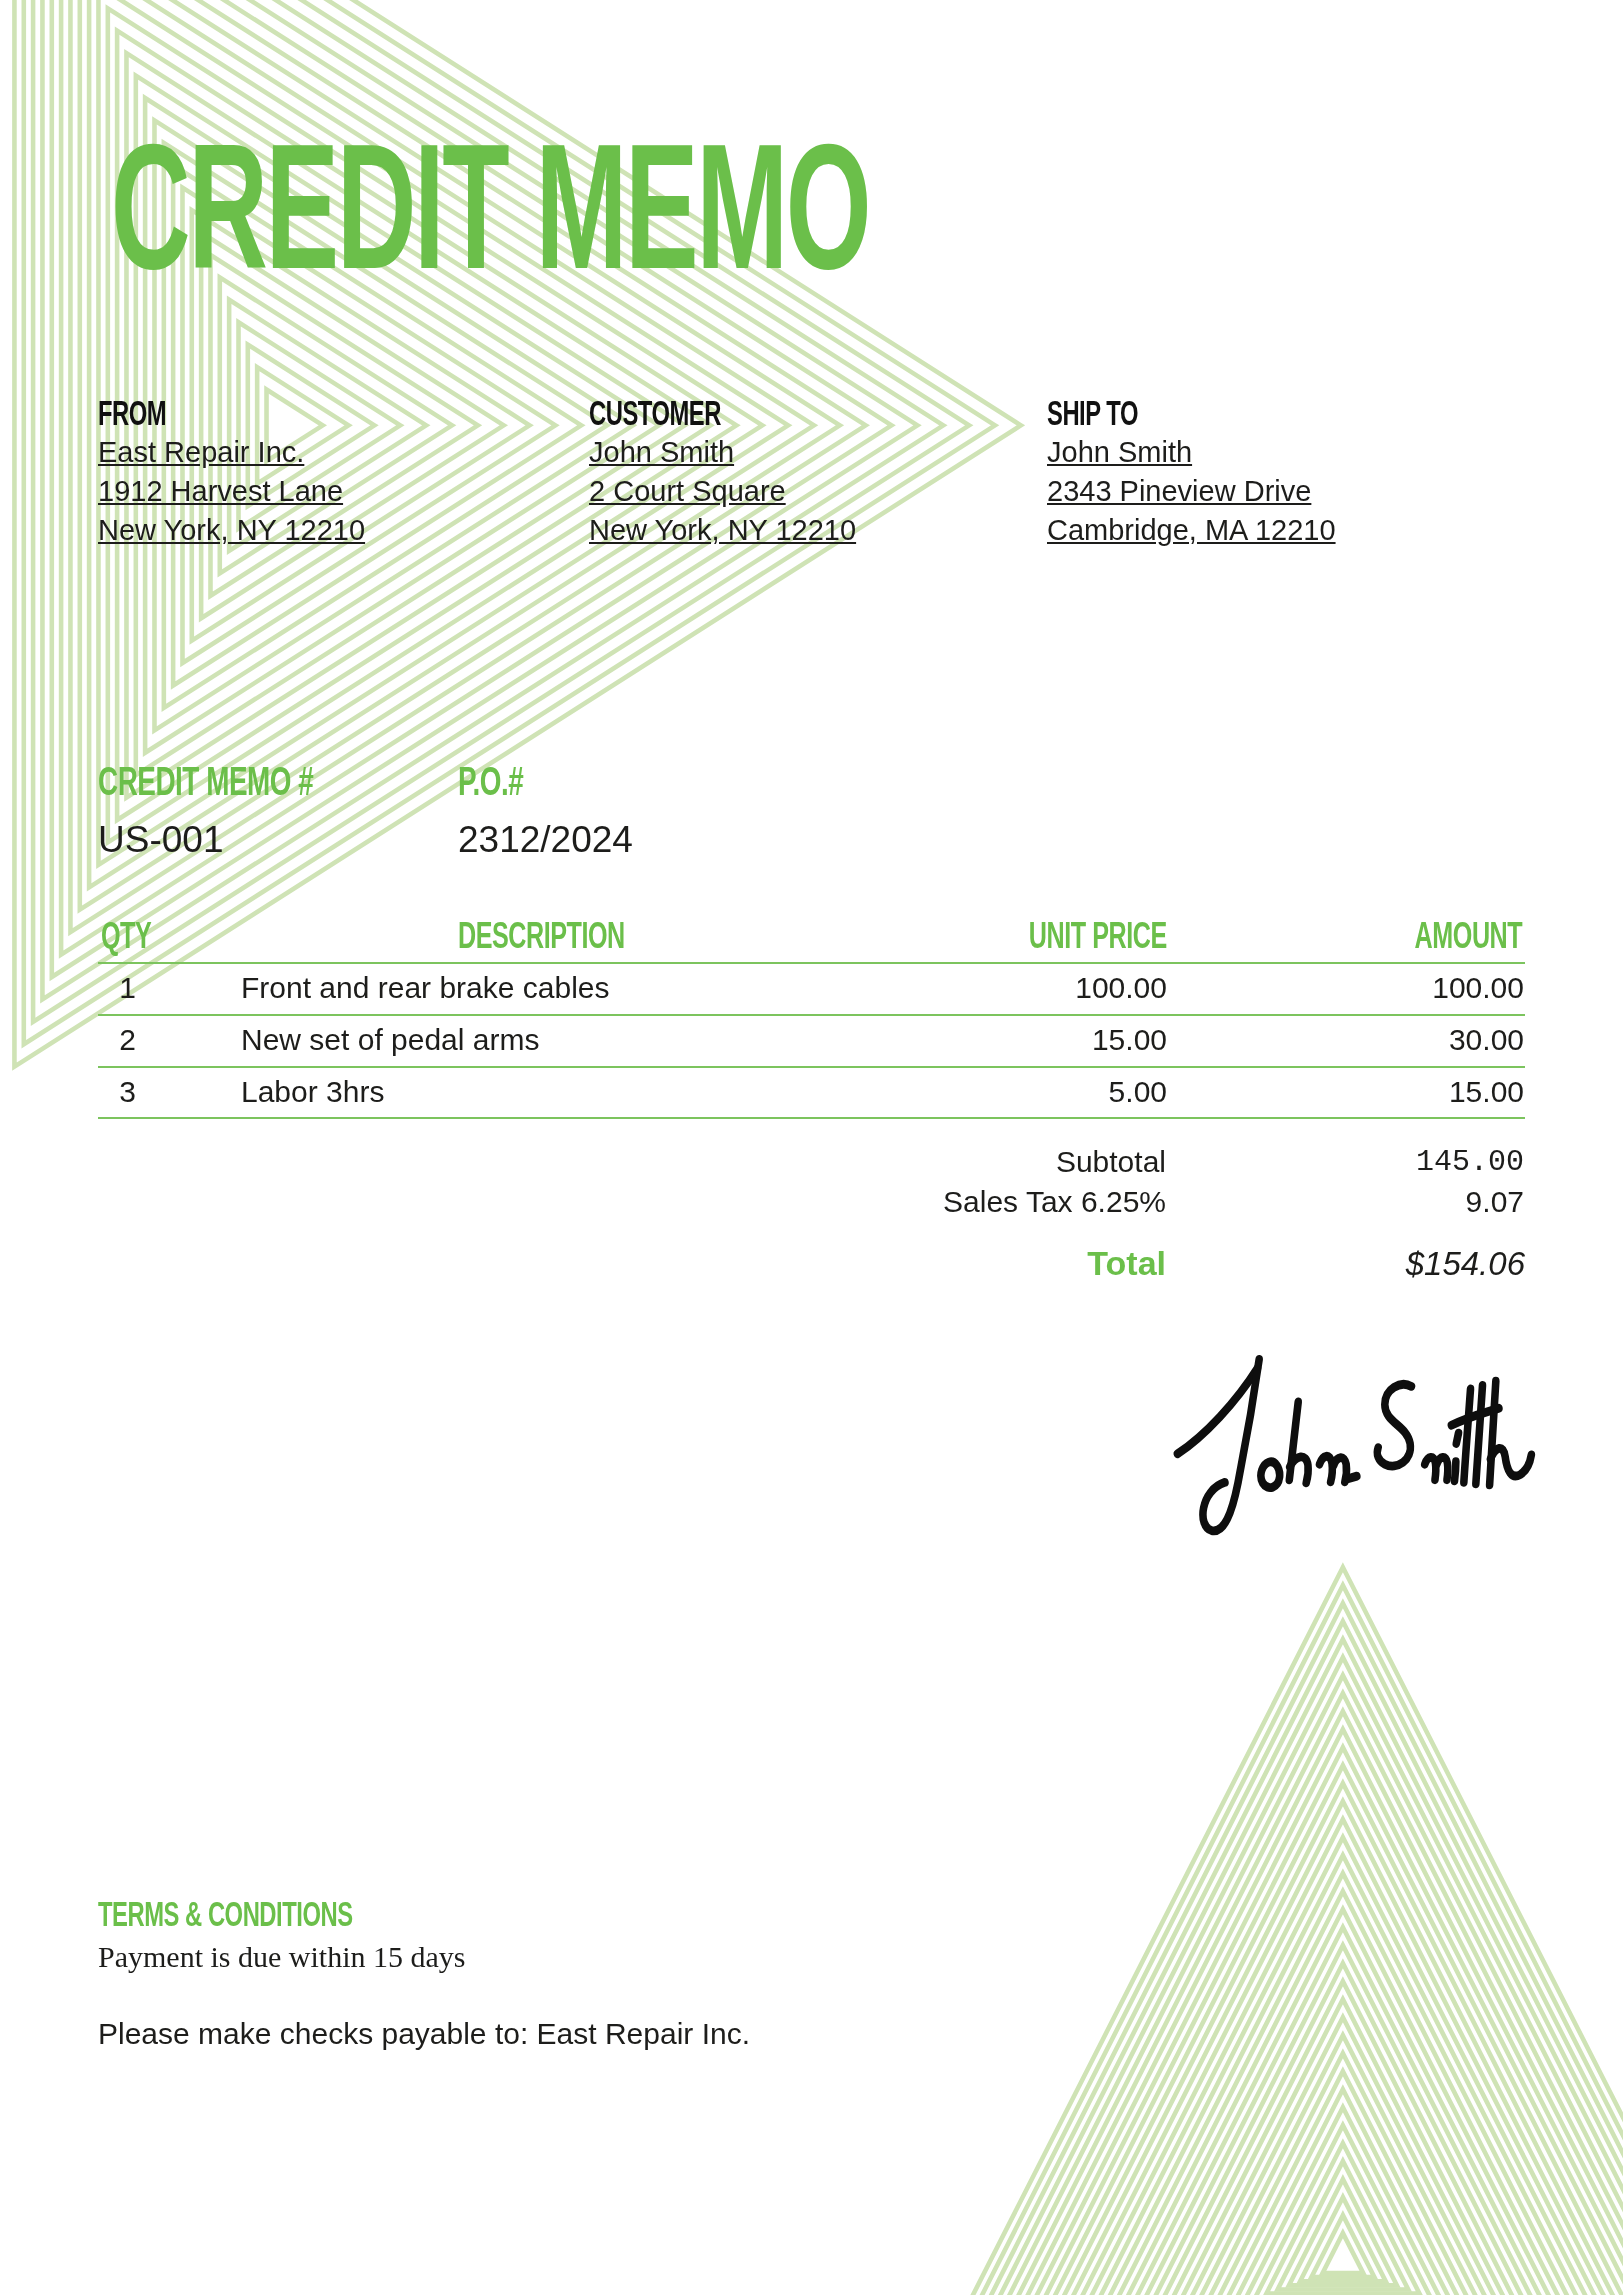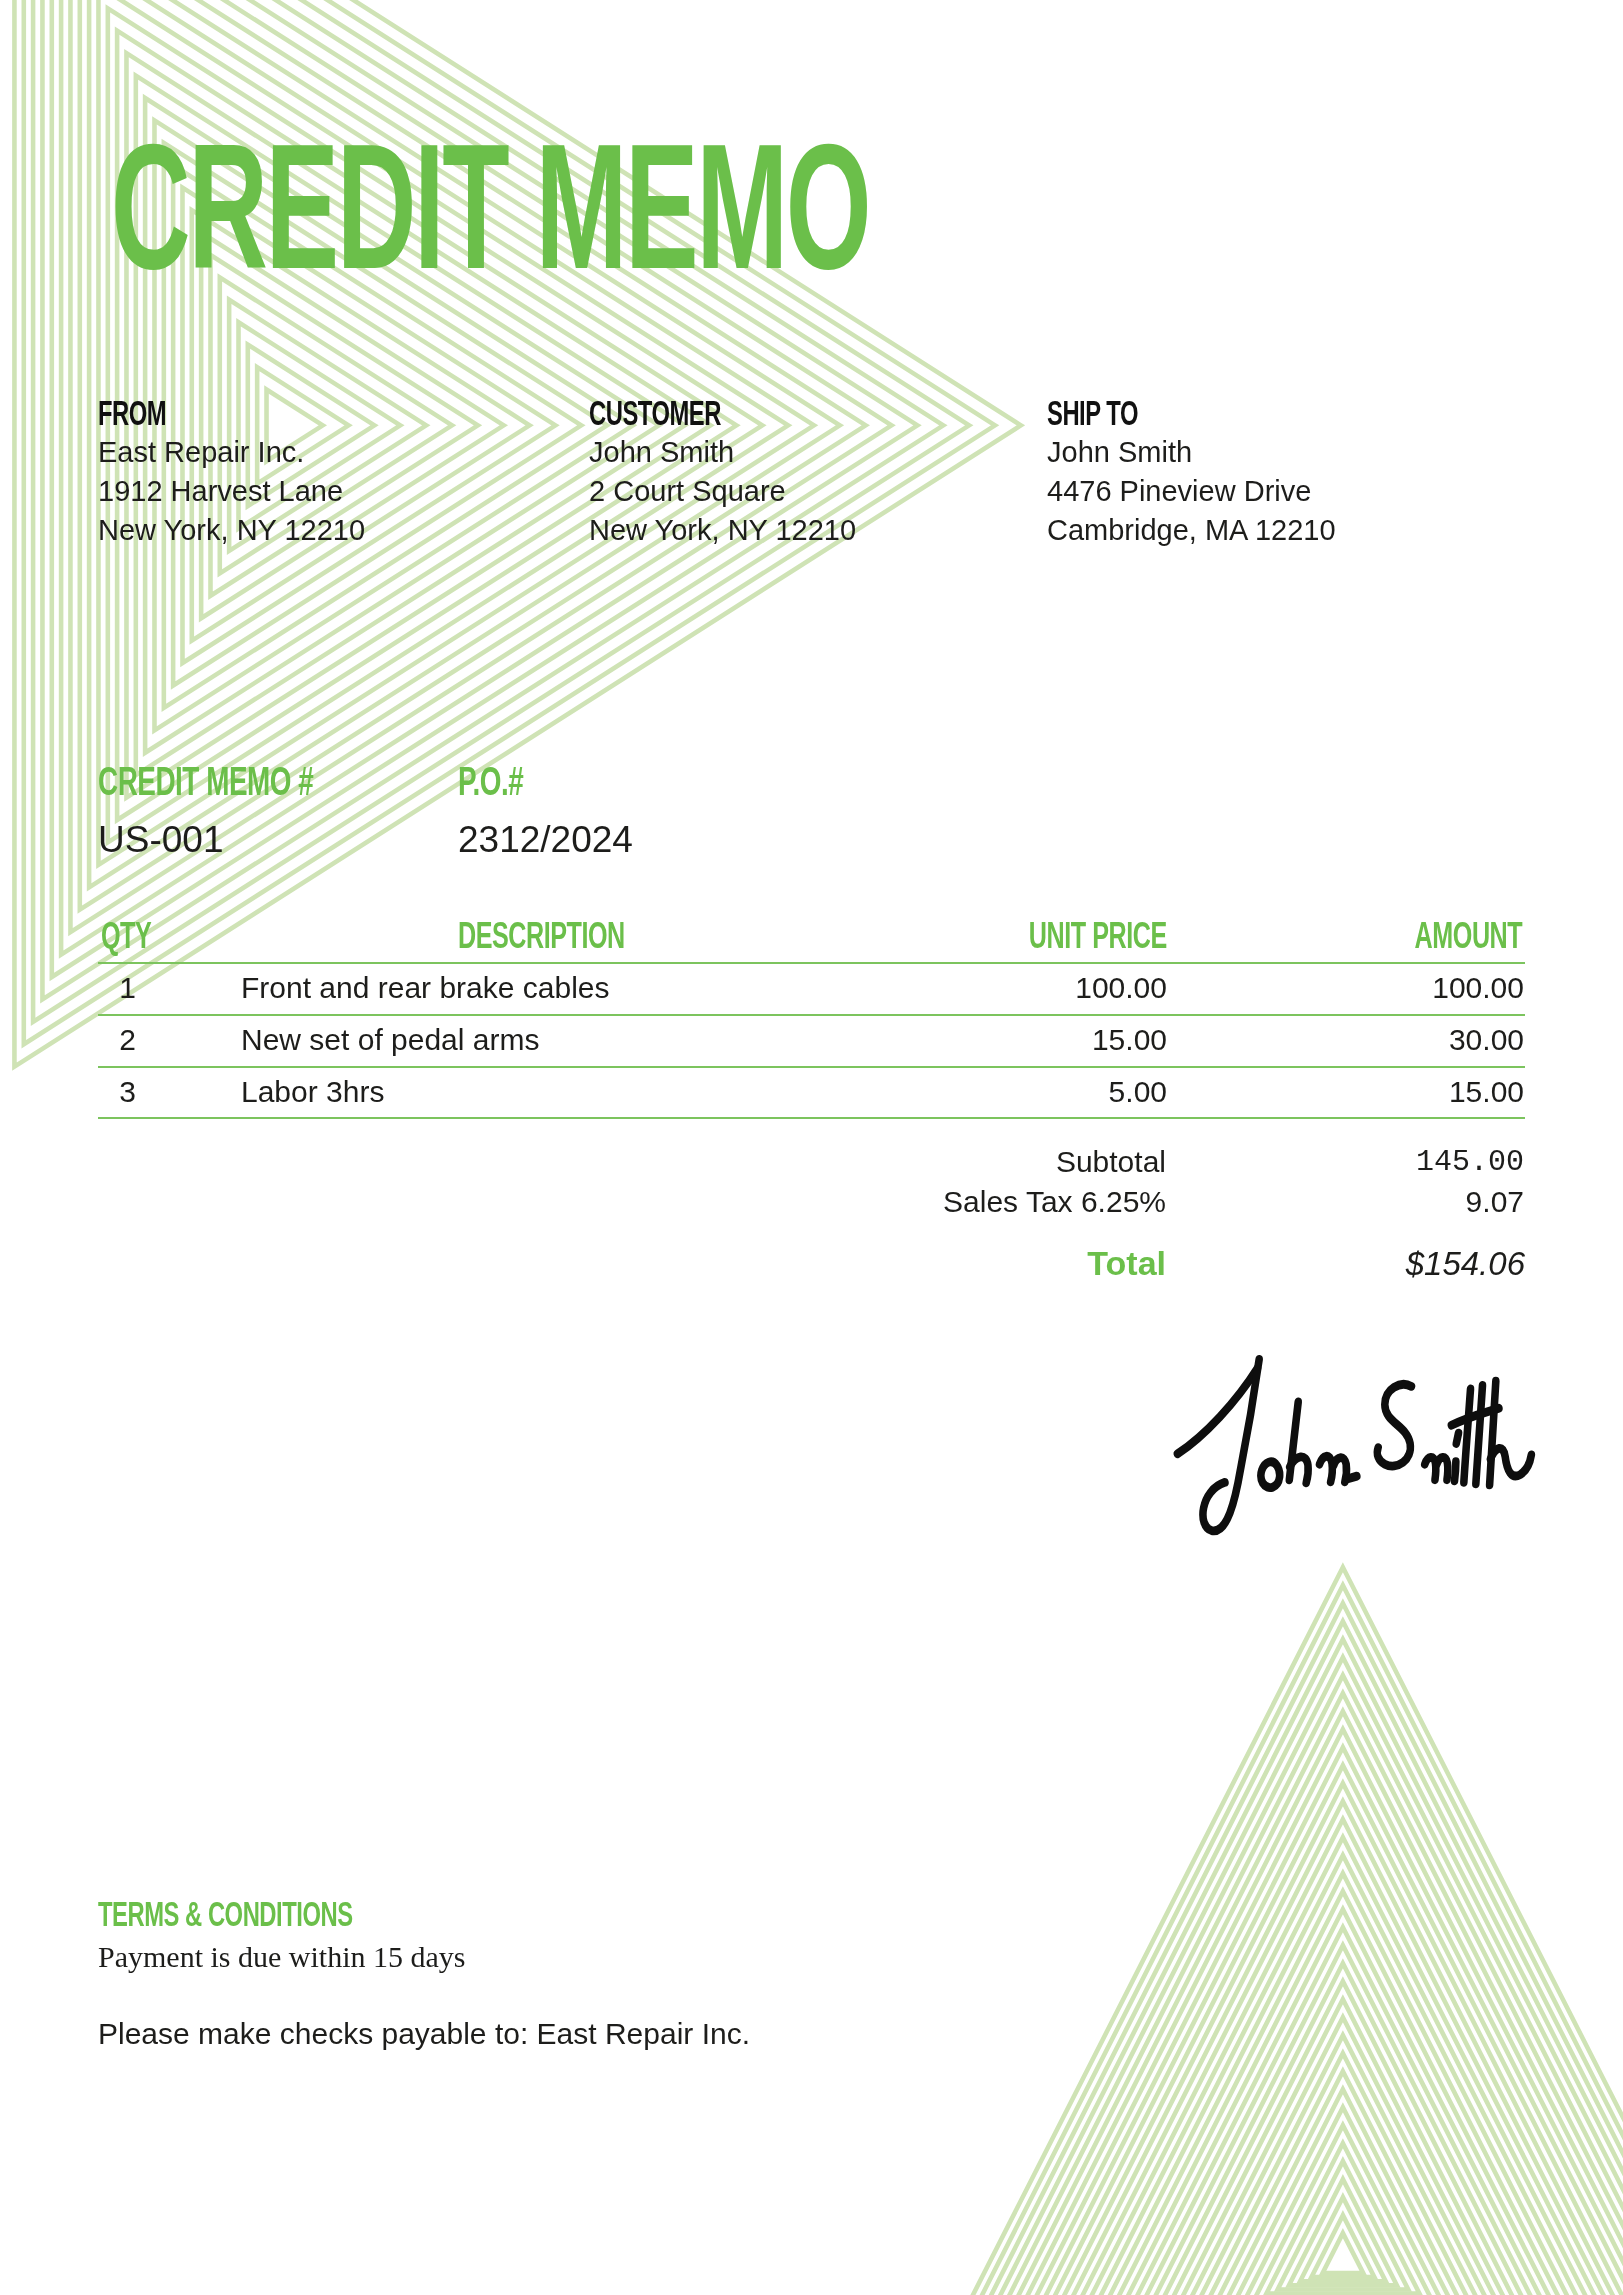--- a/index.html
+++ b/index.html
@@ -27,21 +27,21 @@
     font-weight:bold;
     line-height:1;
     letter-spacing:-0.7px;
     transform:scaleX(0.68);
     transform-origin:0 0;
   }
   .clabel.right{transform-origin:100% 0;}
   .green{color:#6bbf4a;}
   .black{color:#111111;}
   .body-text{font-size:30px;line-height:1;}
-  .addr{font-size:29px;line-height:39px;}
+  .addr{font-size:29px;line-height:39px;text-decoration:underline;}
   .rule{position:absolute;height:2px;background:#7cc45e;}
   .ralign{text-align:right;}
   .sig-path{fill:none;stroke:#0e0e0e;stroke-width:17;stroke-linecap:round;stroke-linejoin:round;}
 </style>
 </head>
 <body>
 
 <div class="page">
 
   <svg class="bg" id="bg-decor" width="1623" height="2295" viewBox="0 0 2480 3507">
@@ -127,21 +127,21 @@
     <div class="abs clabel black" style="left:589px;top:395px;font-size:35px;">CUSTOMER</div>
     <div class="abs addr" style="left:589px;top:433px;">
       <div>John Smith</div>
       <div>2 Court Square</div>
       <div>New York, NY 12210</div>
     </div>
 
     <div class="abs clabel black" style="left:1047px;top:395px;font-size:35px;">SHIP TO</div>
     <div class="abs addr" style="left:1047px;top:433px;">
       <div>John Smith</div>
-      <div>4476 Pineview Drive</div>
+      <div>2343 Pineview Drive</div>
       <div>Cambridge, MA 12210</div>
     </div>
 
     <div class="abs clabel green" style="left:98px;top:761px;font-size:41px;">CREDIT MEMO #</div>
     <div class="abs" style="left:98px;top:821px;font-size:37px;line-height:1;">US-001</div>
 
     <div class="abs clabel green" style="left:458px;top:761px;font-size:41px;">P.O.#</div>
     <div class="abs" style="left:458px;top:821px;font-size:37px;line-height:1;">2312/2024</div>
 
     <div class="abs clabel green" style="left:101px;top:917px;font-size:37px;">QTY</div>

